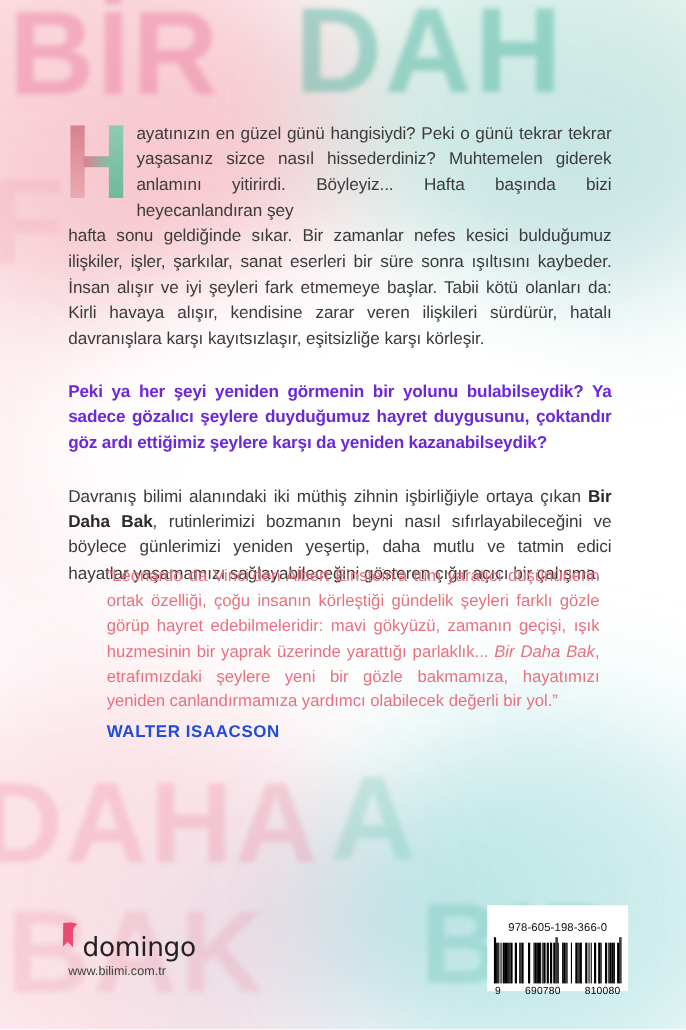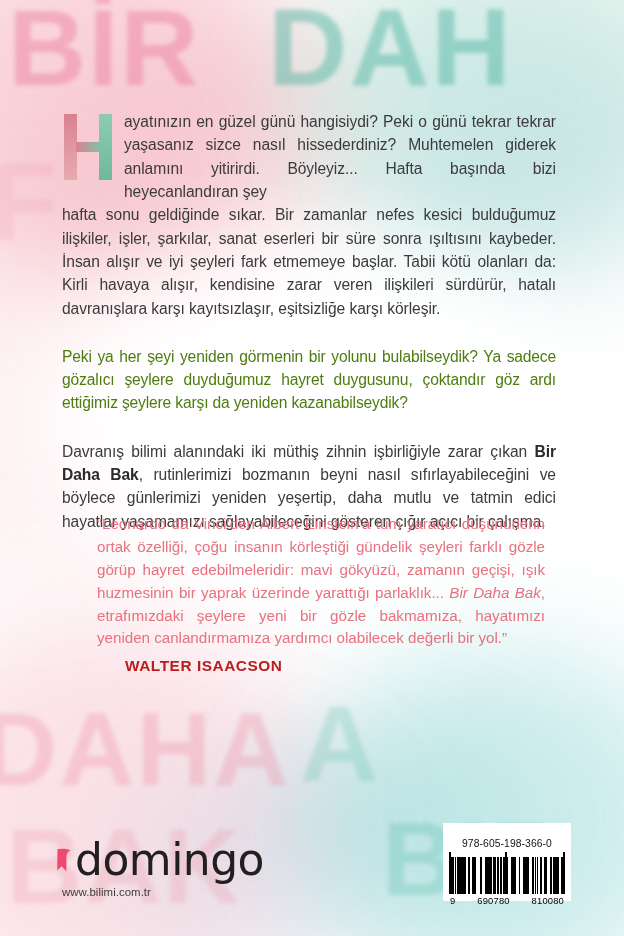--- a/index.html
+++ b/index.html
@@ -82,22 +82,22 @@
     font-size: 15.6px;
     line-height: 1.495;
     color: #3b3b3b;
     text-align: justify;
     text-justify: inter-word;
     hyphens: none;
     letter-spacing: -0.004em;
   }
 
   p.body.bold {
-    font-weight: 400;
-    color: #4d7c0f;
+    font-weight: 700;
+    color: #6d28d9;
     letter-spacing: -0.01em;
   }
 
   .spacer-1 { height: 25px; }
   .spacer-2 { height: 25px; }
 
   b.inline-bold { font-weight: 700; color: #2b2b2b; }
 
   
   .dropcap {
@@ -130,39 +130,38 @@
     text-align: justify;
     text-justify: inter-word;
     letter-spacing: -0.002em;
   }
   p.quote i { font-style: italic; }
   .quote-attrib {
     margin-top: 7px;
     font-size: 15.4px;
     font-weight: 700;
     letter-spacing: 0.035em;
-    color: #b91c1c;
-    margin-left: 28px;
+    color: #1d4ed8;
   }
 
   
   .logo-area {
     position: absolute;
     left: 56px;
     top: 838px;
     width: 220px;
   }
   .logo-row {
     display: flex;
     align-items: flex-end;
     gap: 3px;
   }
   .logo-mark { display: block; margin-bottom: 5px; }
   .logo-word {
-    font-size: 44px;
+    font-size: 24px;
     font-weight: 400;
     color: #231f20;
     letter-spacing: -0.012em;
     line-height: 1;
     font-family: "DejaVu Sans", sans-serif;
   }
   .logo-url {
     margin-top: 4px;
     margin-left: 6px;
     font-size: 11.4px;
@@ -268,21 +267,21 @@
         <p class="body first-par">ayatınızın en güzel günü hangisiydi? Peki o günü tekrar tekrar yaşasanız sizce nasıl hissederdiniz? Muhtemelen giderek anlamını yitirirdi. Böyleyiz... Hafta başında bizi heyecanlandıran şey</p>
         <p class="body first-par-rest">hafta sonu geldiğinde sıkar. Bir zamanlar nefes kesici bulduğumuz ilişkiler, işler, şarkılar, sanat eserleri bir süre sonra ışıltısını kaybeder. İnsan alışır ve iyi şeyleri fark etmemeye başlar. Tabii kötü olanları da: Kirli havaya alışır, kendisine zarar veren ilişkileri sürdürür, hatalı davranışlara karşı kayıtsızlaşır, eşitsizliğe karşı körleşir.</p>
       </div>
 
       <div class="spacer-1"></div>
 
       <p class="body bold">Peki ya her şeyi yeniden görmenin bir yolunu bulabilseydik? Ya sadece gözalıcı şeylere duyduğumuz hayret duygusunu, çoktandır göz ardı ettiğimiz şeylere karşı da yeniden kazanabilseydik?</p>
 
       <div class="spacer-2"></div>
 
-      <p class="body"><span>Davranış bilimi alanındaki iki müthiş zihnin işbirliğiyle zarar çıkan </span><b class="inline-bold">Bir Daha Bak</b><span>, rutinlerimizi bozmanın beyni nasıl sıfırlayabileceğini ve böylece günlerimizi yeniden yeşertip, daha mutlu ve tatmin edici hayatlar yaşamamızı sağlayabileceğini gösteren çığır açıcı bir çalışma.</span></p>
+      <p class="body"><span>Davranış bilimi alanındaki iki müthiş zihnin işbirliğiyle ortaya çıkan </span><b class="inline-bold">Bir Daha Bak</b><span>, rutinlerimizi bozmanın beyni nasıl sıfırlayabileceğini ve böylece günlerimizi yeniden yeşertip, daha mutlu ve tatmin edici hayatlar yaşamamızı sağlayabileceğini gösteren çığır açıcı bir çalışma.</span></p>
     </div>
 
     <div class="quote-block">
       <p class="quote"><span>“Leonardo da Vinci’den Albert Einstein’a tüm yaratıcı düşünürlerin ortak özelliği, çoğu insanın körleştiği gündelik şeyleri farklı gözle görüp hayret edebilmeleridir: mavi gökyüzü, zamanın geçişi, ışık huzmesinin bir yaprak üzerinde yarattığı parlaklık... </span><i>Bir Daha Bak</i><span>, etrafımızdaki şeylere yeni bir gözle bakmamıza, hayatımızı yeniden canlandırmamıza yardımcı olabilecek değerli bir yol.”</span></p>
       <div class="quote-attrib">WALTER ISAACSON</div>
     </div>
 
     <div class="logo-area">
       <div class="logo-row">
         <span class="logo-mark">

